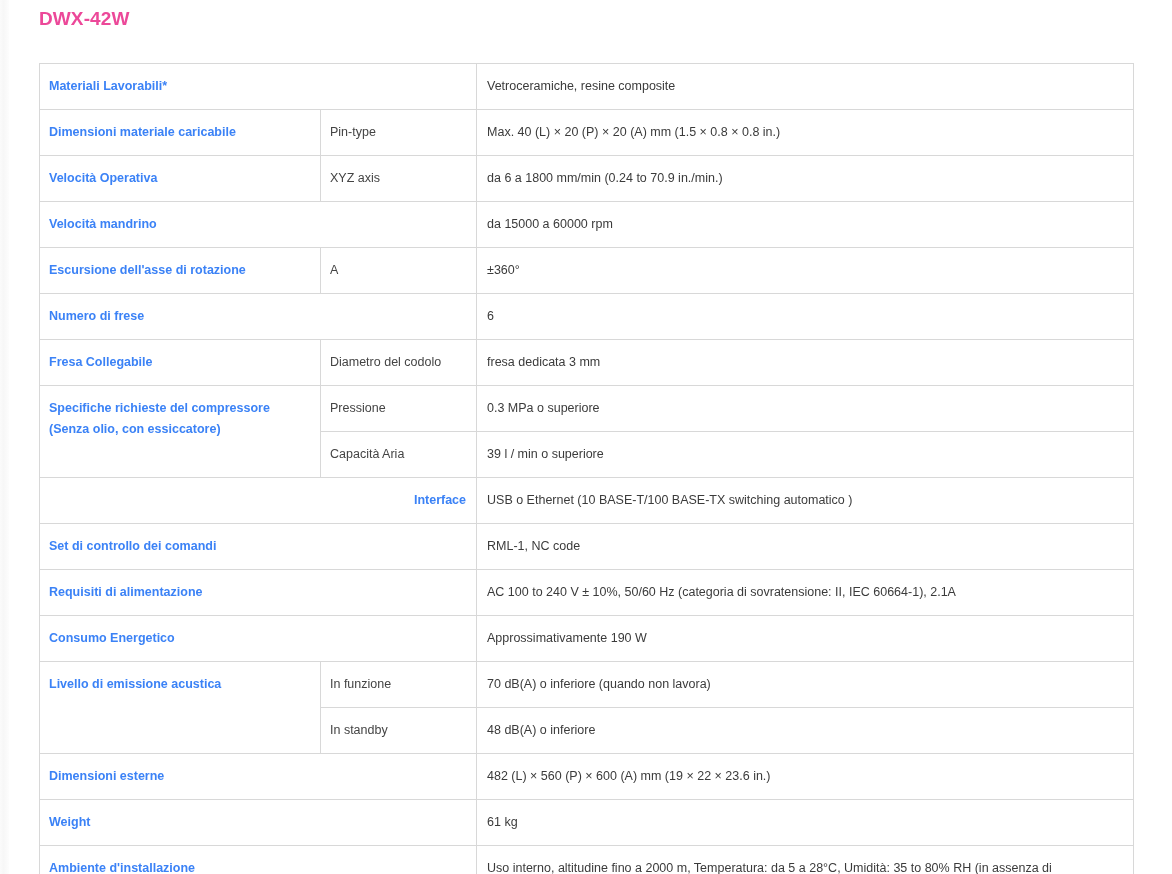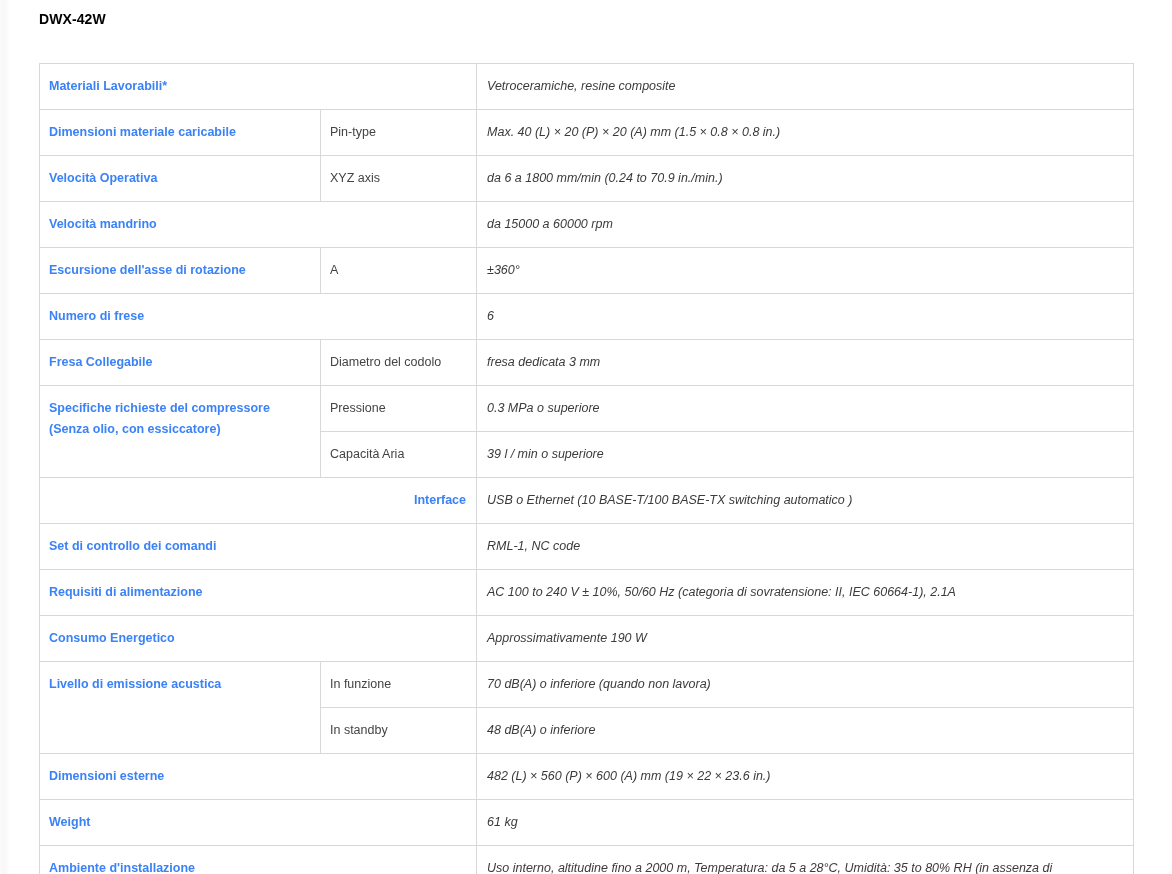--- a/index.html
+++ b/index.html
@@ -23,23 +23,23 @@
     top: 0;
     width: 9px;
     height: 874px;
     background: linear-gradient(to right, #fbfbfb 0%, #f7f7f7 40%, #fdfdfd 100%);
     pointer-events: none;
   }
   .page-title {
     position: absolute;
     left: 39px;
     top: 9px;
-    font-size: 14px;
+    font-size: 19px;
     font-weight: bold;
-    color: #000000;
+    color: #ec4899;
     letter-spacing: 0.1px;
     line-height: 20px;
   }
   .spec-table {
     position: absolute;
     left: 39px;
     top: 63px;
     width: 1094px;
     border-collapse: collapse;
     table-layout: fixed;
@@ -63,21 +63,21 @@
   td.sublabel {
     font-weight: normal;
     color: #444444;
     padding-left: 9px;
   }
   td.value {
     font-weight: normal;
     color: #3b3b3b;
     padding-left: 10px;
   }
-  td.value .vline { display: block; font-style: italic; }
+  td.value .vline { display: block; }
 </style>
 </head>
 <body>
 
 <div class="page-edge"></div>
 
 <div class="page-title">DWX-42W</div>
 
 <table class="spec-table">
   <colgroup>

